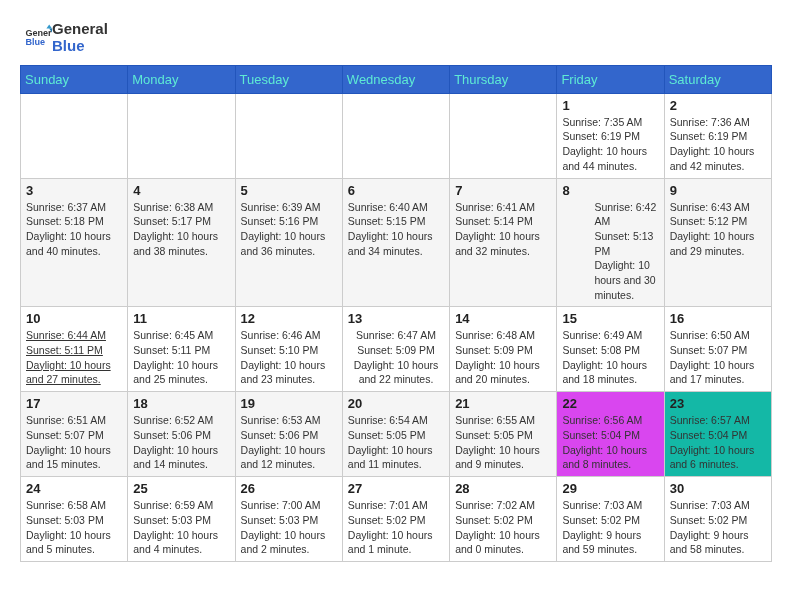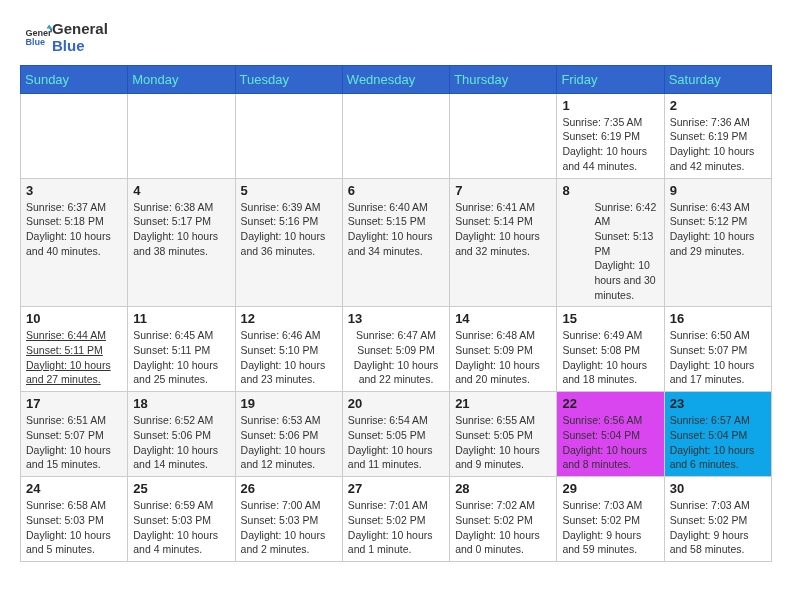--- a/index.html
+++ b/index.html
@@ -257,21 +257,21 @@
           <div class="day-info" style="white-space: pre-line;">Sunrise: 6:55 AM
 Sunset: 5:05 PM
 Daylight: 10 hours and 9 minutes.</div>
         </td>
         <td style="background: #d946ef;">
           <span class="day-number">22</span>
           <div class="day-info" style="white-space: pre-line;">Sunrise: 6:56 AM
 Sunset: 5:04 PM
 Daylight: 10 hours and 8 minutes.</div>
         </td>
-        <td style="background: #0ea5e9;">
+        <td style="background: #14b8a6;">
           <span class="day-number">23</span>
           <div class="day-info" style="white-space: pre-line;">Sunrise: 6:57 AM
 Sunset: 5:04 PM
 Daylight: 10 hours and 6 minutes.</div>
         </td>
       </tr>
       <tr class="week-row">
         <td>
           <span class="day-number">24</span>
           <div class="day-info" style="white-space: pre-line;">Sunrise: 6:58 AM

